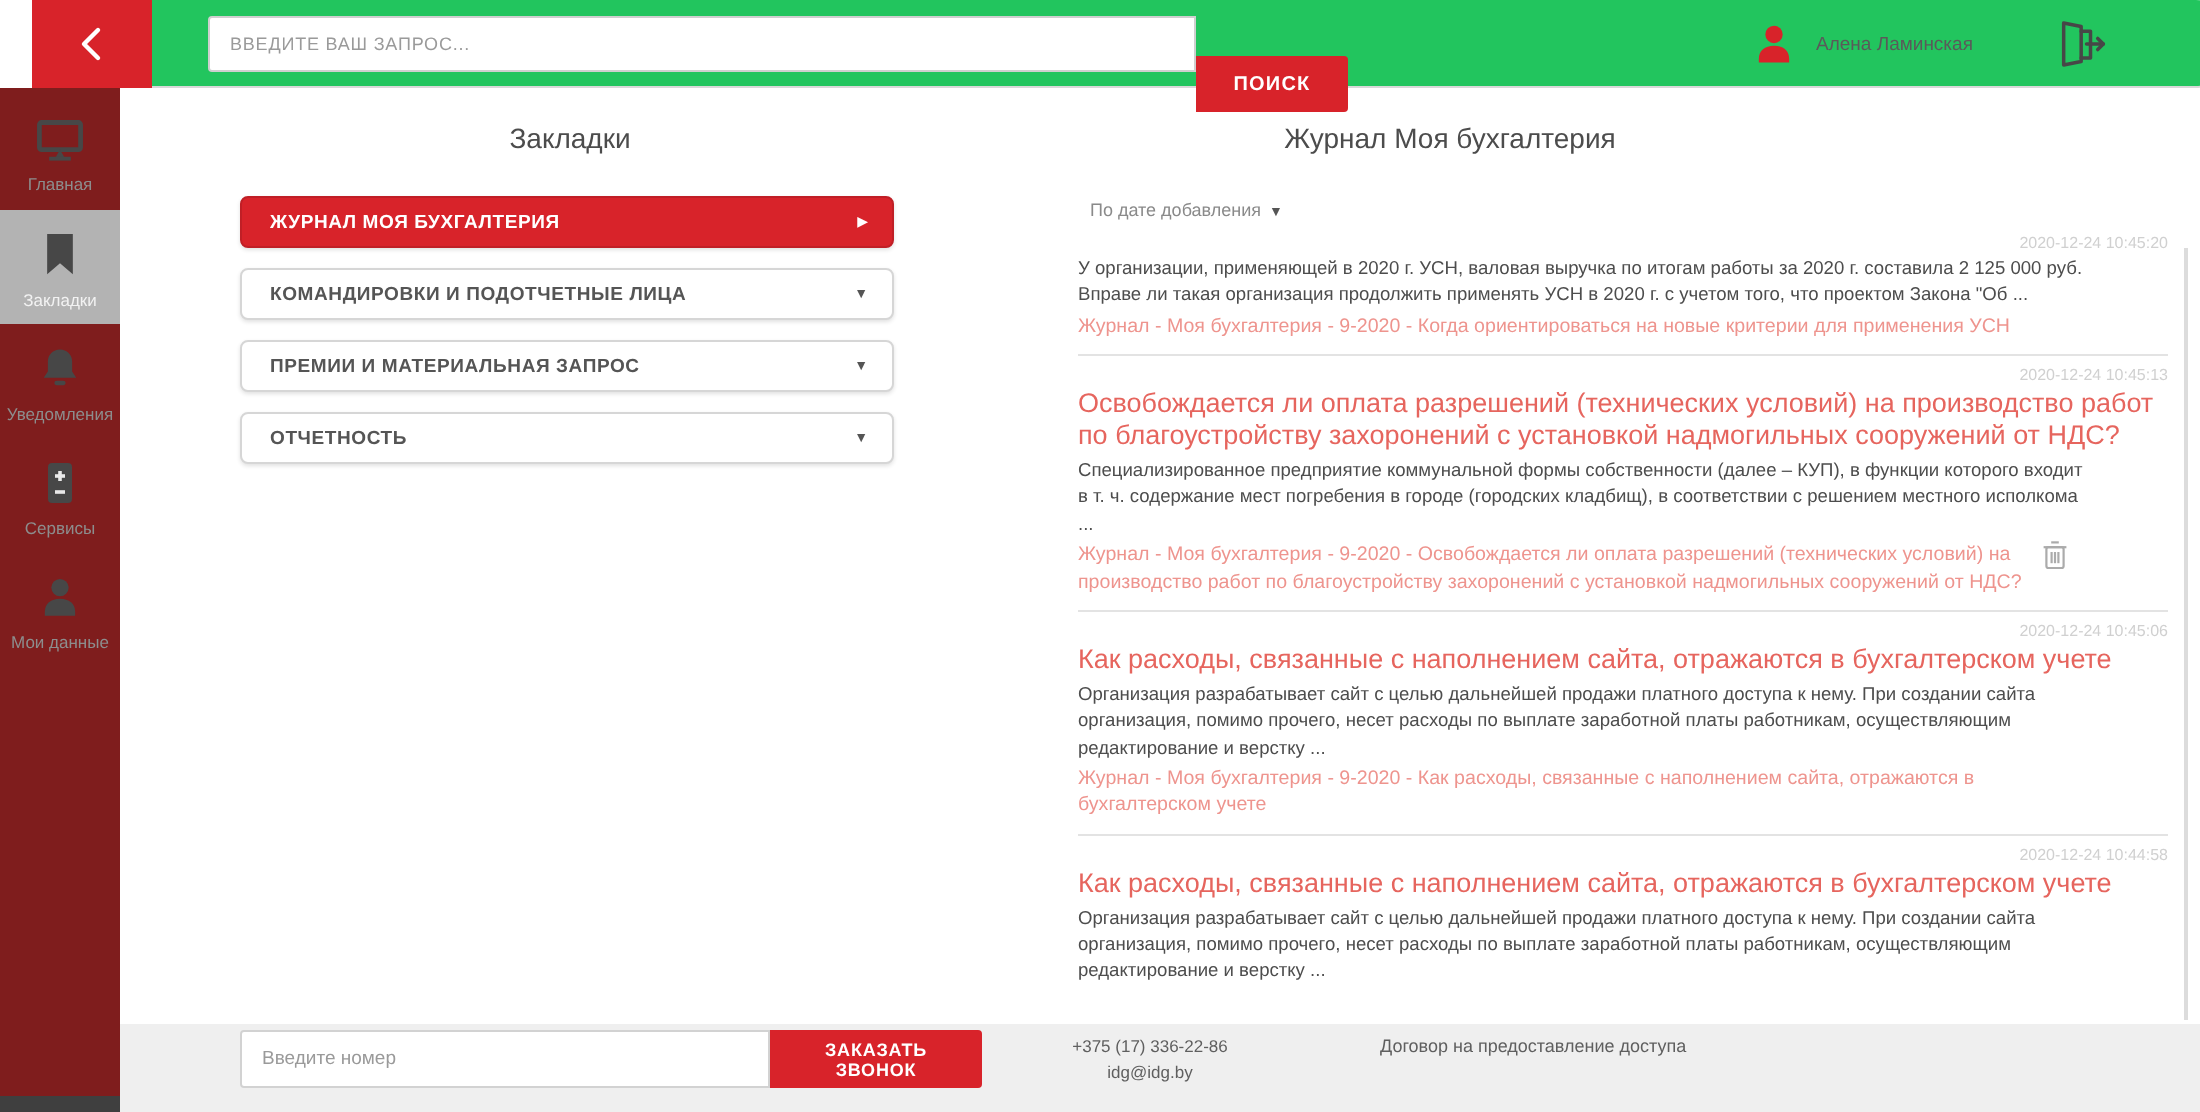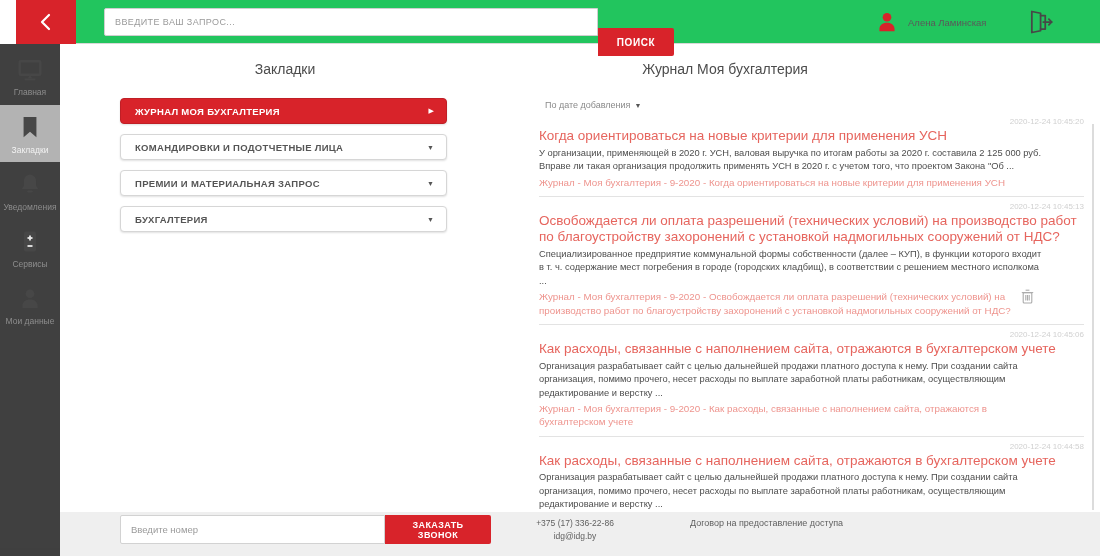--- a/index.html
+++ b/index.html
@@ -10,21 +10,21 @@
   .topbar{position:absolute;left:16px;top:0;width:1100px;height:44px;background:#22c55e;border-bottom:1px solid #d8d8d8;z-index:5;border-radius:18px;}
   .back-btn{position:absolute;left:0;top:0;width:60px;height:44px;background:#d8232a;display:flex;align-items:center;justify-content:center;cursor:pointer;}
   .search-input{position:absolute;left:88px;top:8px;width:494px;height:28px;border:1px solid #cfcfcf;border-radius:2px 0 0 2px;padding:0 10px;font-size:9px;letter-spacing:.4px;color:#444;outline:none;}
   .search-input::placeholder{color:#9a9a9a;}
   .search-btn{position:absolute;left:582px;top:8px;width:76px;height:28px;background:#d8232a;color:#fff;border:none;border-radius:0 2px 2px 0;font-size:10px;font-weight:bold;letter-spacing:.6px;cursor:pointer;margin-top:20px;}
   .user-block{position:absolute;left:858px;top:8px;height:28px;display:flex;align-items:center;gap:8px;}
   .user-name{font-size:9.5px;color:#5a5a5a;}
   .logout-btn{position:absolute;left:1008px;top:7px;width:32px;height:30px;display:flex;align-items:center;justify-content:center;cursor:pointer;}
 
   
-  .sidebar{position:absolute;left:0;top:44px;width:60px;height:504px;background:#404040;}
+  .sidebar{position:absolute;left:0;top:44px;width:60px;height:504px;background:#7f1d1d;}
   .side-item{width:60px;height:57px;display:flex;flex-direction:column;align-items:center;justify-content:center;cursor:pointer;padding-top:2px;}
   .side-item.first{margin-top:4px;}
   .side-item.active{background:#b3b3b3;}
   .side-label{font-size:8.5px;color:#8d8d8d;margin-top:4px;white-space:nowrap;}
   .side-item.active .side-label{color:#f2f2f2;}
 
   
   .bookmarks-col{position:absolute;left:60px;top:44px;width:450px;height:468px;background:#fff;}
   .b-heading{position:absolute;left:0;top:17px;width:100%;text-align:center;font-size:14px;color:#4c4c4c;}
   .cats{position:absolute;left:60px;top:54px;width:327px;}
@@ -156,36 +156,35 @@
       </div>
       <div class="cat">
         <span class="cat-label">КОМАНДИРОВКИ И ПОДОТЧЕТНЫЕ ЛИЦА</span>
         <span class="cat-arrow">▼</span>
       </div>
       <div class="cat">
         <span class="cat-label">ПРЕМИИ И МАТЕРИАЛЬНАЯ ЗАПРОС</span>
         <span class="cat-arrow">▼</span>
       </div>
       <div class="cat">
-        <span class="cat-label">БУХГАЛТЕРИЯ</span>
+        <span class="cat-label">ОТЧЕТНОСТЬ</span>
         <span class="cat-arrow">▼</span>
       </div>
     </div>
   </div>
 
   <div class="journal-col">
     <div class="j-heading">Журнал Моя бухгалтерия</div>
     <div class="sort-row">
       <span>По дате добавления</span><span class="sort-arrow">▼</span>
     </div>
     <div class="articles">
 
         <div class="article">
           <div class="a-ts">2020-12-24 10:45:20</div>
-          <div class="a-title">Когда ориентироваться на новые критерии для применения УСН</div>
           <div class="a-body">У организации, применяющей в 2020 г. УСН, валовая выручка по итогам работы за 2020 г. составила 2 125 000 руб.
 Вправе ли такая организация продолжить применять УСН в 2020 г. с учетом того, что проектом Закона "Об ...</div>
           <div class="a-crumb">Журнал - Моя бухгалтерия - 9-2020 - Когда ориентироваться на новые критерии для применения УСН</div>
 
         </div>
 
         <div class="article">
           <div class="a-ts">2020-12-24 10:45:13</div>
           <div class="a-title">Освобождается ли оплата разрешений (технических условий) на производство работ по благоустройству захоронений с установкой надмогильных сооружений от НДС?</div>
           <div class="a-body">Специализированное предприятие коммунальной формы собственности (далее – КУП), в функции которого входит

